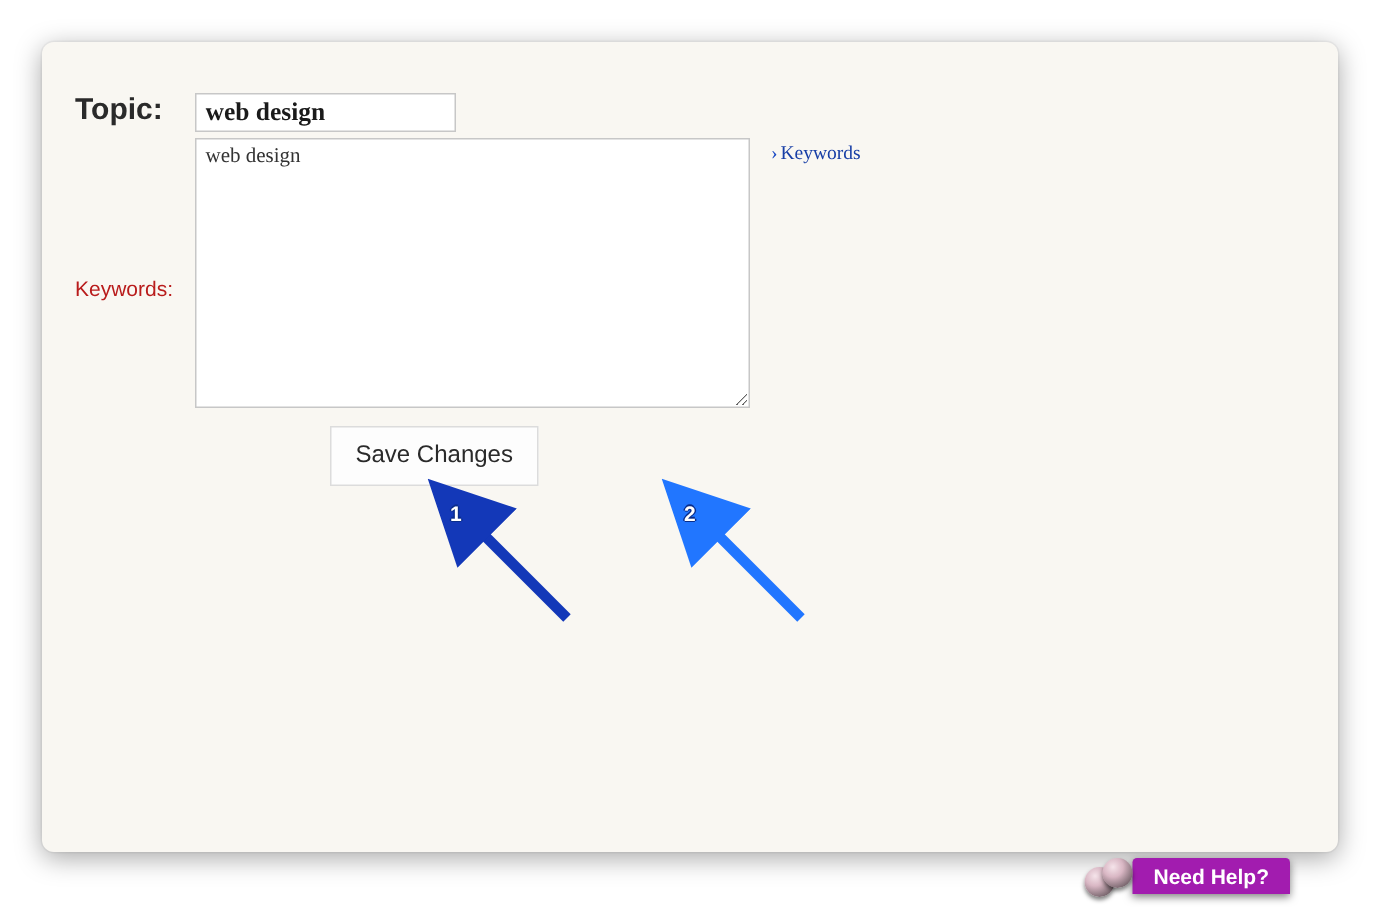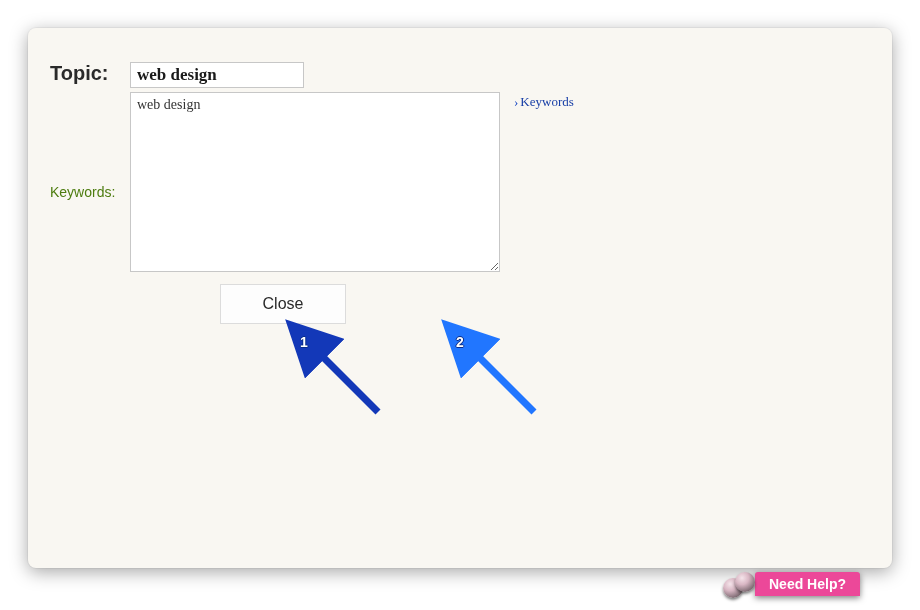--- a/index.html
+++ b/index.html
@@ -33,21 +33,21 @@
     font-size:17px;
     font-weight:600;
     padding:0 6px;
     color:#1a1a1a;
     font-family:inherit;
     background:#fff;
   }
 
   
   .kw-row{position:absolute; left:0; top:64px;}
-  .kw-label{font-size:14px; color:#4d7c0f; margin-top:92px;}
+  .kw-label{font-size:14px; color:#b91c1c; margin-top:92px;}
   .kw-textarea{
     width:356px;
     height:170px;
     border:1px solid #c7c7c7;
     font-size:14px;
     font-family:inherit;
     padding:4px 6px;
     color:#333;
     background:#fff;
     resize:both;
@@ -97,21 +97,21 @@
   }
 
   
   .need-help{
     position:absolute;
     right:60px; bottom:14px;
     display:flex;
     align-items:flex-end;
   }
   .nh-tab{
-    background:#ec4899;
+    background:#a21caf;
     color:#fff;
     font-size:14px;
     font-weight:700;
     padding:4px 14px 4px 14px;
     border-top-left-radius:3px;
     border-top-right-radius:3px;
     box-shadow:0 2px 6px rgba(0,0,0,0.5);
   }
   .nh-orb{
     width:34px;height:26px;
@@ -146,21 +146,21 @@
     <div class="control-col" style="display:flex;align-items:flex-start;">
       <textarea class="kw-textarea" style="">web design</textarea>
       <a class="example-link">
         <span class="chev">›</span>
         <span>Keywords</span>
       </a>
     </div>
   </div>
 
   <div class="button-row">
-    <button class="btn">Close</button>
+    <button class="btn">Save Changes</button>
   </div>
 
   <div class="anno" style="left:254px; top:288px;">
     <svg width="110" height="110">
       <defs>
         <marker id="ah1" markerWidth="8" markerHeight="8" refX="5" refY="4" orient="auto">
           <path d="M0,0 L8,4 L0,8 Z" fill="#1338b8"></path>
         </marker>
       </defs>
       <line x1="96" y1="96" x2="18" y2="18" stroke="#1338b8" stroke-width="7" marker-end="url(#ah1)"></line>

